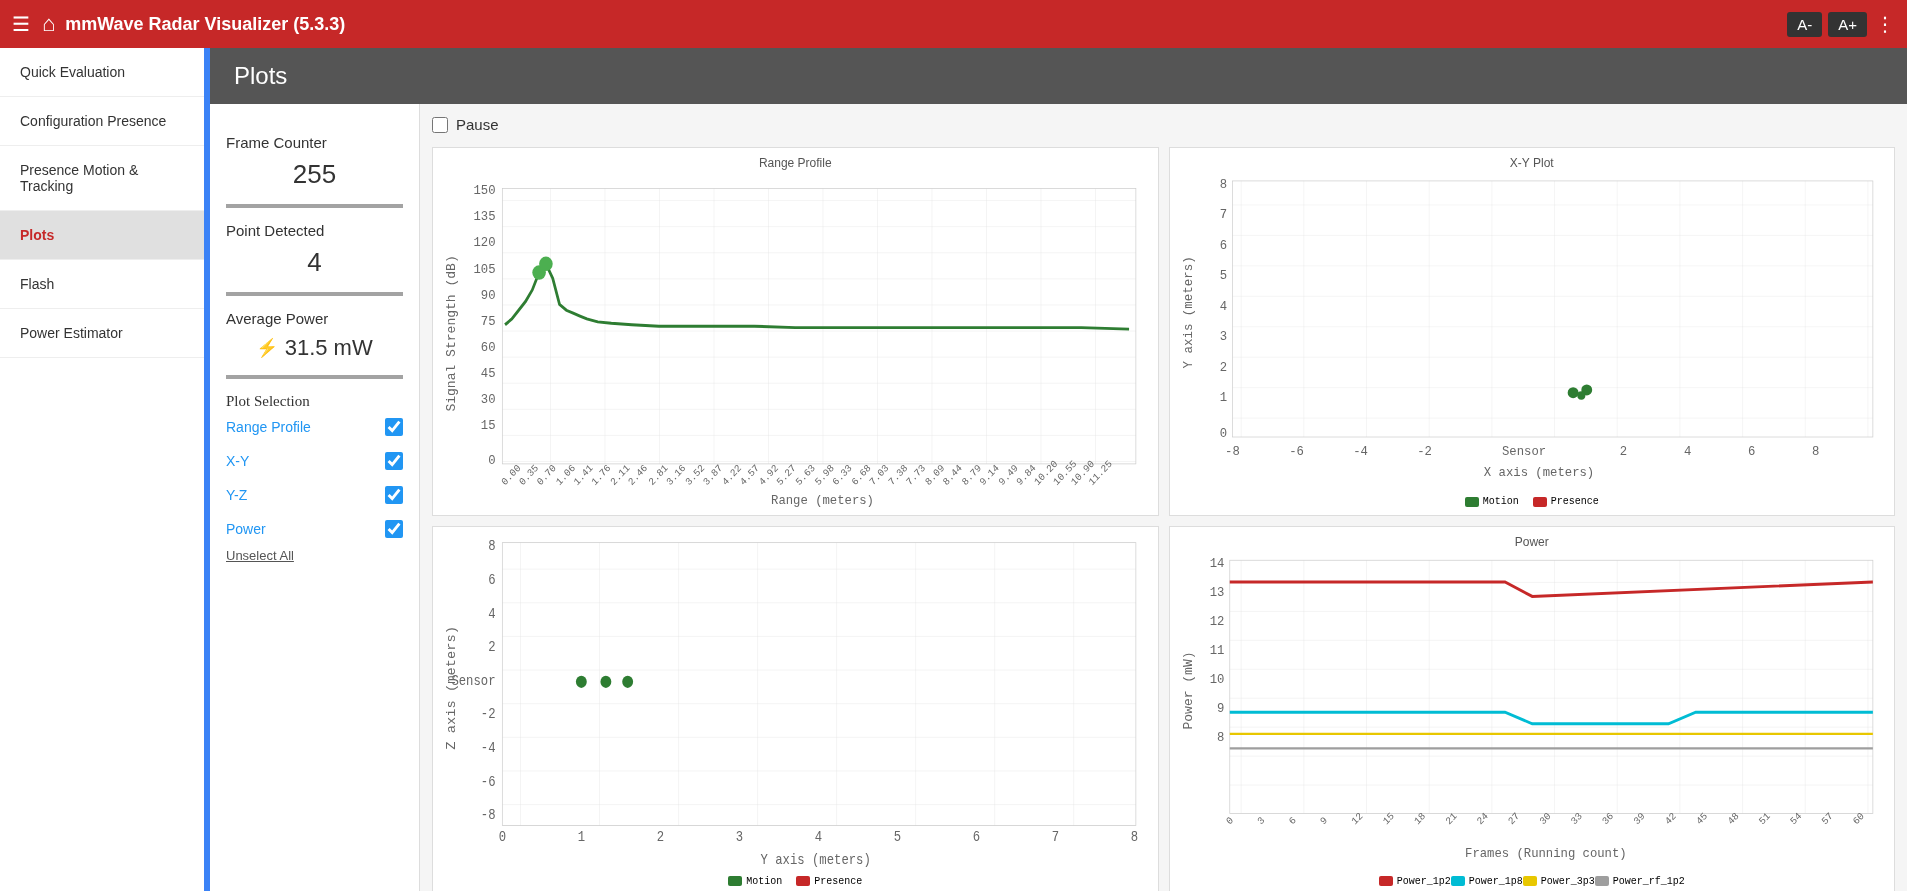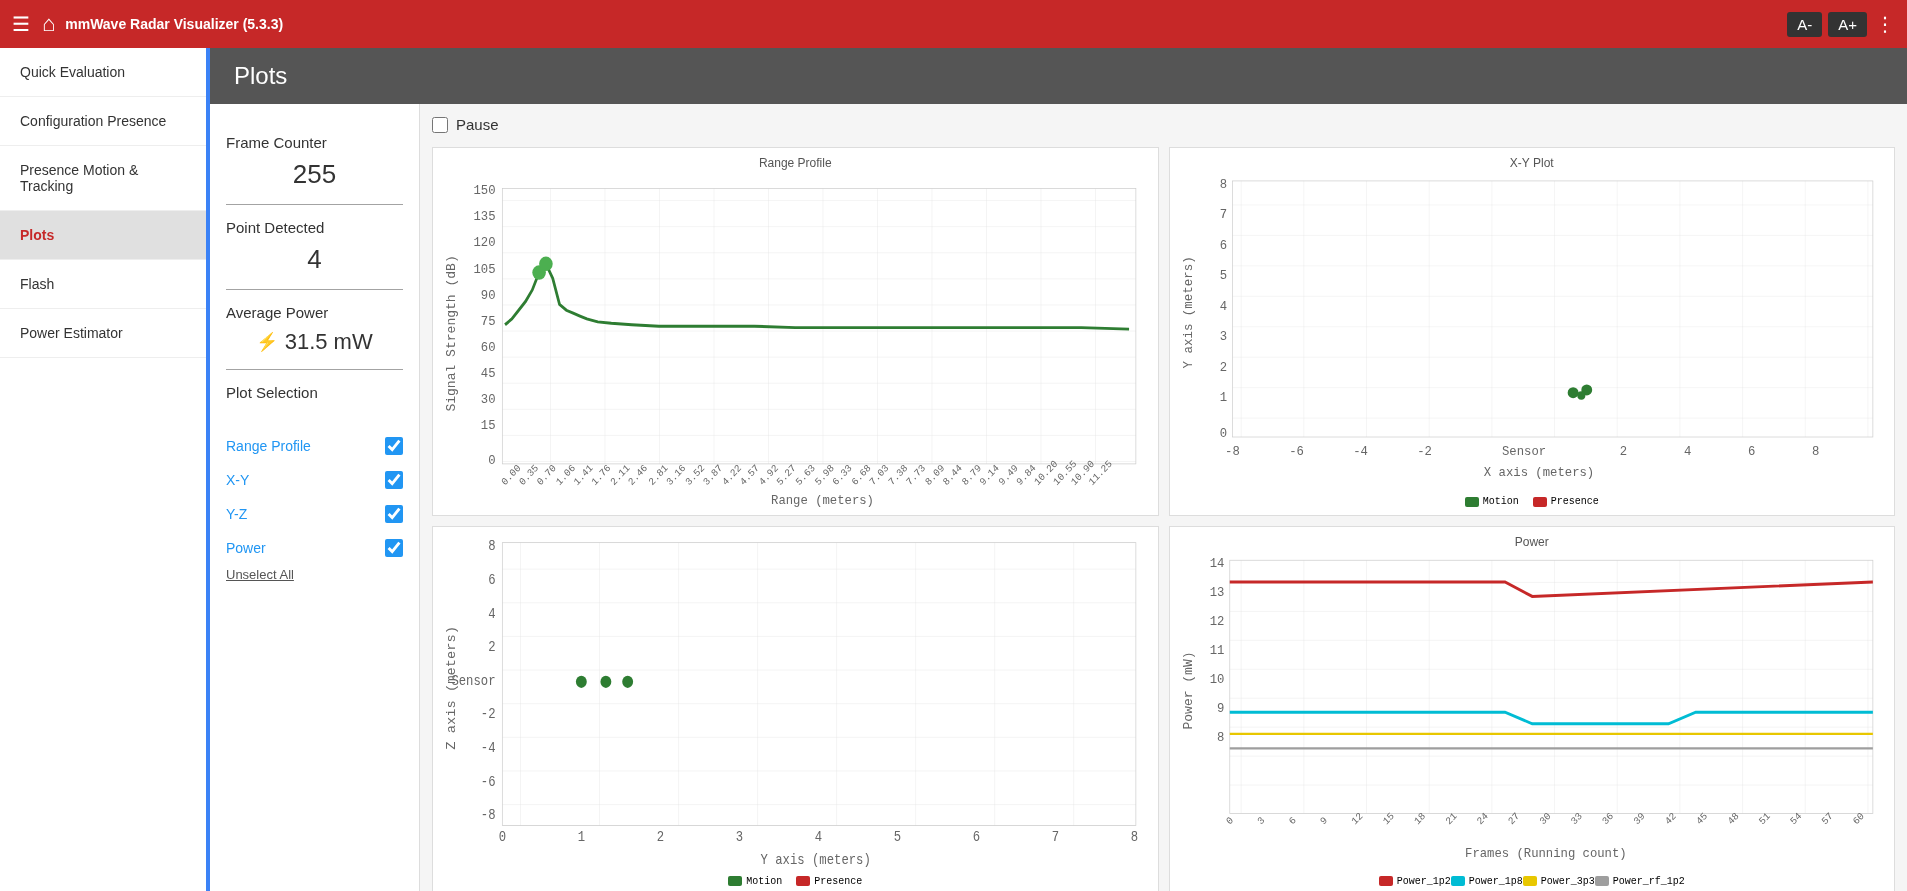--- a/index.html
+++ b/index.html
@@ -12,21 +12,21 @@
       display: flex;
       align-items: center;
       padding: 0 12px;
       color: white;
       position: fixed;
       top: 0; left: 0; right: 0;
       z-index: 100;
     }
     .topbar-menu { font-size: 20px; cursor: pointer; margin-right: 12px; }
     .topbar-home { font-size: 22px; margin-right: 10px; }
-    .topbar-title { font-size: 14px; font-weight: bold; flex: 1; }
+    .topbar-title { font-size: 18px; font-weight: bold; flex: 1; }
     .topbar-btn {
       background: #333;
       color: white;
       border: none;
       padding: 4px 10px;
       margin-left: 6px;
       font-size: 15px;
       border-radius: 3px;
       cursor: pointer;
     }
@@ -37,21 +37,21 @@
       display: flex;
       margin-top: 48px;
       height: calc(891px - 48px);
     }
 
     
     .sidebar {
       width: 210px;
       min-width: 210px;
       background: #fff;
-      border-right: 4px solid #3b82f6;
+      border-right: 6px solid #3b82f6;
       display: flex;
       flex-direction: column;
       padding-top: 0;
     }
     .sidebar-item {
       padding: 16px 20px;
       font-size: 14px;
       color: #333;
       cursor: pointer;
       border-bottom: 1px solid #eee;
@@ -93,21 +93,21 @@
       background: #fff;
       border-right: 1px solid #ddd;
       padding: 16px;
       display: flex;
       flex-direction: column;
       gap: 0;
       overflow-y: auto;
     }
 
     .stat-card {
-      border-bottom: 1px solid #a3a3a3;
+      border-bottom: 4px solid #a3a3a3;
       padding: 14px 0;
       text-align: center;
     }
     .stat-label {
       font-size: 15px;
       color: #333;
       font-weight: 500;
       margin-bottom: 8px;
       text-align: left;
     }
@@ -122,22 +122,23 @@
       justify-content: center;
       gap: 6px;
       font-size: 22px;
     }
     .lightning { color: #c62828; font-size: 18px; }
 
     .plot-selection { padding: 14px 0; }
     .plot-selection-title {
       font-size: 15px;
       font-weight: 500;
-      margin-bottom: 28px;
+      margin-bottom: 0;
       color: #333;
+      font-family: Liberation Serif, serif;
     }
     .plot-item {
       display: flex;
       align-items: center;
       justify-content: space-between;
       padding: 8px 0;
       font-size: 14px;
       color: #2196f3;
     }
     .plot-checkbox {

